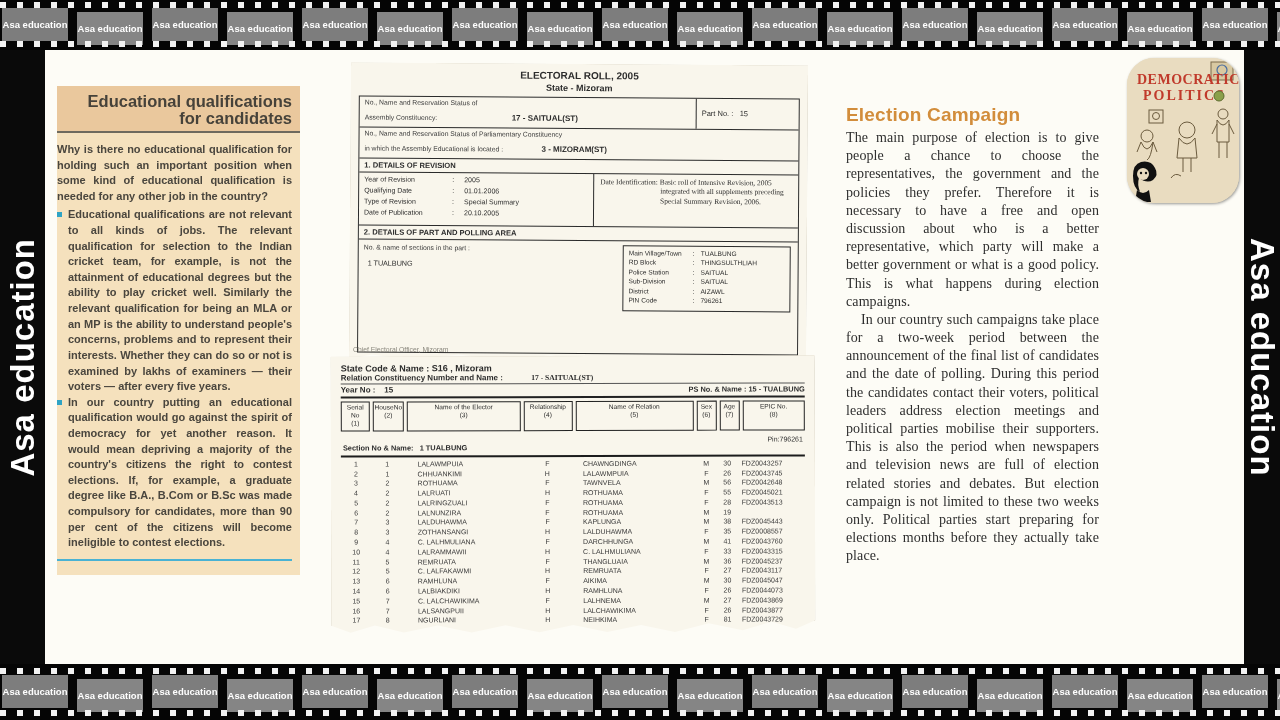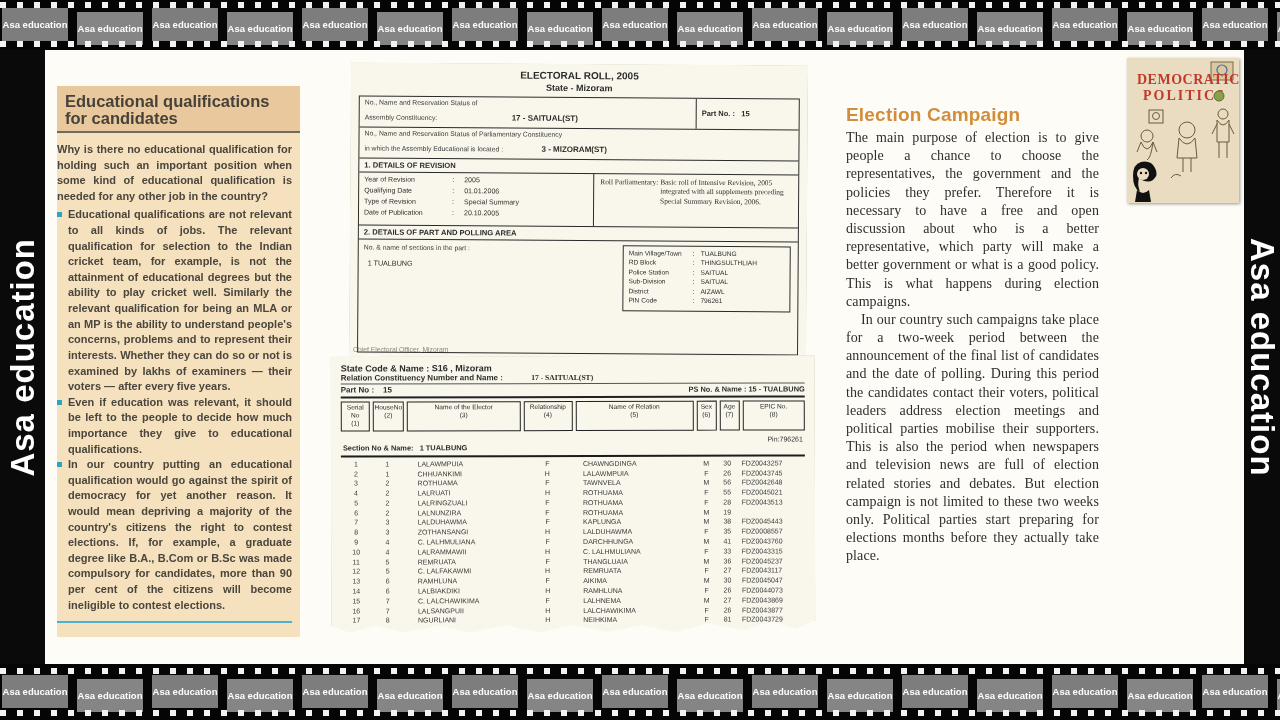--- a/index.html
+++ b/index.html
@@ -29,21 +29,21 @@
   .vtext{color:#fff;font-weight:bold;font-size:33px;letter-spacing:1px;white-space:nowrap;
          writing-mode:vertical-rl;}
   .bar-left .vtext{transform:rotate(180deg);}
 
   
   .page{position:absolute;left:45px;right:36px;top:50px;bottom:56px;background:#fdfcf6;z-index:1;}
 
   
   .left-box{position:absolute;left:12px;top:36px;width:243px;background:#f5e1bd;
             color:#3e3a33;}
-  .lb-head{background:#eac89d;padding:7px 8px 5px 8px;border-bottom:2px solid #6e6a5e;}
+  .lb-head{background:#eac89d;padding:7px 8px 5px 8px;border-bottom:2px solid #6e6a5e;text-align:right;}
   .lb-title{font-weight:bold;font-size:16.5px;line-height:1.0;color:#46423a;}
   .lb-body{padding:9px 8px 10px 0;font-size:11px;line-height:1.42;font-weight:bold;
            color:#4a463e;text-align:justify;}
   .lb-intro{margin:0 0 3px 0;}
   .lb-bullets{margin:0;padding:0;list-style:none;}
   .lb-bullets li{position:relative;padding-left:11px;margin:0;}
   .lb-bullets li::before{content:"";position:absolute;left:0;top:5px;width:5px;height:5px;
                          background:#2fa3c4;}
   .lb-rule{border:none;border-top:2px solid #49b2d3;margin:8px 0 4px 0;}
 
@@ -54,21 +54,21 @@
         clip-path:polygon(0 0,100% 0,100% 97%,92% 99%,83% 97%,74% 99.2%,64% 97.3%,54% 99.2%,44% 97.3%,34% 99.2%,24% 97.3%,14% 99.2%,5% 97.5%,0 99%);}
   .doc-title{text-align:center;font-weight:bold;font-size:10px;line-height:1.25;}
   .doc-sub{text-align:center;font-weight:bold;font-size:9px;margin-bottom:4px;}
   .d1-outer{border:1.5px solid #2b2b2b;}
   .d1-row{border-bottom:1.5px solid #2b2b2b;}
   .d1-row:last-child{border-bottom:none;}
   .lbl{font-size:6.8px;color:#3b3b3b;}
   .val{font-weight:bold;font-size:8px;}
   .flexr{display:flex;}
   .d1-ac{flex:1;border-right:1.5px solid #2b2b2b;padding:2px 5px 3px 5px;}
-  .d1-part{width:92px;padding:2px 5px;display:flex;align-items:center;font-weight:bold;font-size:7.5px;text-align:center;}
+  .d1-part{width:92px;padding:2px 5px;display:flex;align-items:center;font-weight:normal;font-size:7.5px;text-align:center;}
   .d1-acv{margin-left:70px;}
   .d1-pc{padding:2px 5px 3px 5px;}
   .d1-sec{font-weight:bold;font-size:7.6px;padding:2px 5px;}
   .d1-revL{flex:1;border-right:1.5px solid #2b2b2b;padding:3px 5px 5px 5px;}
   .d1-revR{width:192px;padding:3px 6px;font-family:"Liberation Serif",serif;font-size:7.4px;
            line-height:1.35;}
   .rev-row{display:flex;font-size:7px;margin-bottom:4px;}
   .rev-row .rl{width:88px;}
   .rev-row .rc{width:12px;}
   .roll-id{padding-left:60px;text-indent:-60px;}
@@ -110,21 +110,21 @@
 
   
   .right-col{position:absolute;left:777px;top:54px;width:253px;margin-left:24px;}
   .rc-head{margin:0 0 3px 0;font-weight:bold;font-size:19px;color:#d28d3b;letter-spacing:.2px;}
   .rc-p{margin:0;font-family:"Liberation Serif",serif;font-size:14px;line-height:1.3;
         color:#2e2e2e;text-align:justify;letter-spacing:.1px;}
   .rc-p + .rc-p{text-indent:15px;}
 
   
   .book{position:absolute;left:1082px;top:8px;width:112px;height:145px;background:#e9dcc0;
-        box-shadow:1px 1px 3px rgba(0,0,0,.4);overflow:hidden;}
+        box-shadow:1px 1px 3px rgba(0,0,0,.4);overflow:hidden;border-radius:27px;}
   .book svg{display:block;}
 </style>
 </head>
 <body>
 
 <div class="strip strip-top">
   <div class="holes h-top"></div>
   <div class="frames" id="film-top">
       <div class="film-frame">Asa education</div>
       <div class="film-frame">Asa education</div>
@@ -158,21 +158,20 @@
 <div class="page">
 
   <div class="left-box">
     <div class="lb-head">
       <div class="lb-title">Educational qualifications for candidates</div>
     </div>
     <div class="lb-body">
       <p class="lb-intro">Why is there no educational qualification for holding such an important position when some kind of educational qualification is needed for any other job in the country?</p>
       <ul class="lb-bullets" id="bullet-list">
           <li>Educational qualifications are not relevant to all kinds of jobs. The relevant qualification for selection to the Indian cricket team, for example, is not the attainment of educational degrees but the ability to play cricket well. Similarly the relevant qualification for being an MLA or an MP is the ability to understand people's concerns, problems and to represent their interests. Whether they can do so or not is examined by lakhs of examiners — their voters — after every five years.</li>
-          <li>Even if education was relevant, it should be left to the people to decide how much importance they give to educational qualifications.</li>
           <li>In our country putting an educational qualification would go against the spirit of democracy for yet another reason. It would mean depriving a majority of the country's citizens the right to contest elections. If, for example, a graduate degree like B.A., B.Com or B.Sc was made compulsory for candidates, more than 90 per cent of the citizens will become ineligible to contest elections.</li>
         </ul>
       <hr class="lb-rule">
     </div>
   </div>
 
   <div class="doc doc1">
     <div class="doc-title">ELECTORAL ROLL, 2005</div>
     <div class="doc-sub">State - Mizoram</div>
     <div class="d1-outer">
@@ -215,21 +214,21 @@
               <span class="rv">Special Summary</span>
             </div>
             <div class="rev-row">
               <span class="rl">Date of Publication</span>
               <span class="rc">:</span>
               <span class="rv">20.10.2005</span>
             </div>
           </div>
         <div class="d1-revR">
           <div class="roll-id">
-            <span>Roll Parliamentary:</span>
+            <span>Date Identification:</span>
             <span>Basic roll of Intensive Revision, 2005 integrated with all supplements preceding Special Summary Revision, 2006.</span>
           </div>
         </div>
       </div>
       <div class="d1-row d1-sec">2.  DETAILS OF PART AND POLLING AREA</div>
       <div class="d1-poll">
         <div class="d1-pollL">
           <div class="lbl">No. &amp; name of sections in the part :</div>
           <div class="d1-sec1">1  TUALBUNG</div>
         </div>
@@ -271,21 +270,21 @@
   <div class="doc1-caption">Chief Electoral Officer, Mizoram</div>
 
   <div class="doc doc2">
     <div class="d2-state">State Code &amp; Name  : S16 , Mizoram</div>
     <div class="d2-acline">
       <span>Relation Constituency Number and Name :</span>
       <span class="d2-acval">17 - SAITUAL(ST)</span>
     </div>
     <div class="d2-partline">
       <span>
-        <span>Part No :</span>&nbsp;&nbsp;&nbsp;
+        <span>Year No :</span>&nbsp;&nbsp;&nbsp;
         <span>15</span>
       </span>
       <span class="d2-ps">PS No. &amp; Name : 15 - TUALBUNG</span>
     </div>
     <div class="d2-headrow" id="elector-headers">
         <div class="hcell c0">
           <div>Serial No</div>
           <div>(1)</div>
         </div>
         <div class="hcell c1">

